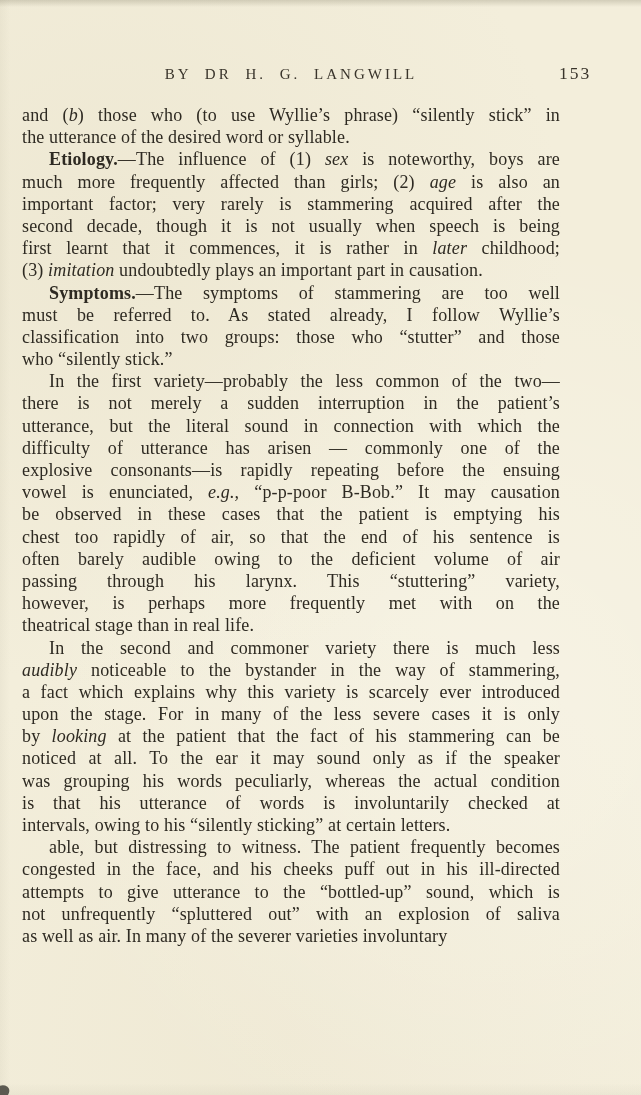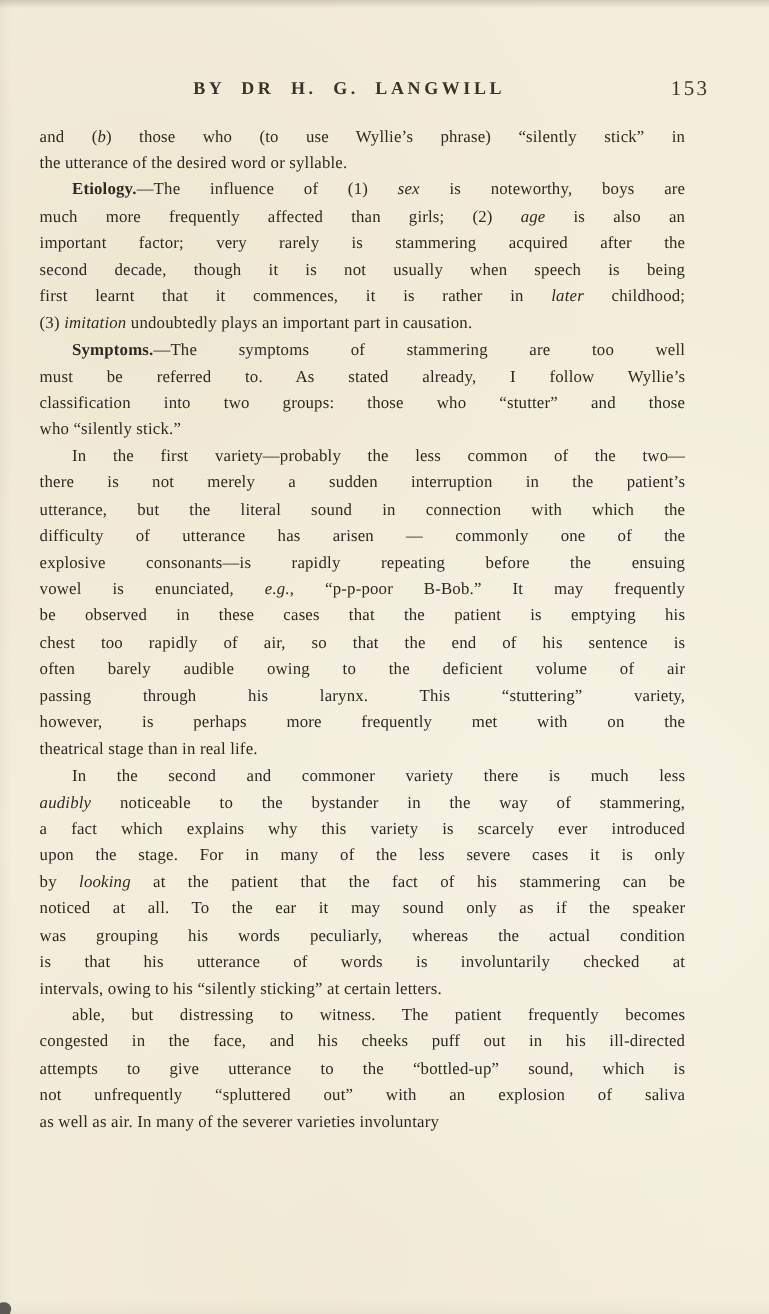--- a/index.html
+++ b/index.html
@@ -34,34 +34,33 @@
     pointer-events: none;
   }
   .running-head {
     position: absolute;
     left: 22px; top: 66px; width: 538px;
     text-align: center;
     font-size: 15px;
     letter-spacing: 3px;
     word-spacing: 7px;
     color: #39342b;
-    font-weight: bold;
   }
   .page-number {
     position: absolute;
     left: 559px; top: 63px;
     font-size: 17.5px;
     letter-spacing: 2px;
     color: #39342b;
     text-align: center;
   }
   .text-block {
     position: absolute;
-    left: 33px; top: 104px; width: 538px;
-    font-size: 14px;
+    left: 22px; top: 104px; width: 538px;
+    font-size: 18px;
     line-height: 22.2px;
     letter-spacing: 0.15px;
   }
   .para { margin: 0; }
   .line {
     height: 22.2px;
     text-align: justify;
     text-align-last: justify;
     text-justify: inter-word;
     overflow: hidden;
@@ -106,21 +105,21 @@
         <div class="line"><span class="">must be referred to.  As stated already, I follow Wyllie’s</span></div>
         <div class="line"><span class="">classification into two groups: those who “stutter” and those</span></div>
         <div class="line end"><span class="">who “silently stick.”</span></div>
       </div>
       <div class="para indent">
         <div class="line"><span class="">In the first variety—probably the less common of the two—</span></div>
         <div class="line"><span class="">there is not merely a sudden interruption in the patient’s</span></div>
         <div class="line"><span class="">utterance, but the literal sound in connection with which the</span></div>
         <div class="line"><span class="">difficulty of utterance has arisen — commonly one of the</span></div>
         <div class="line"><span class="">explosive consonants—is rapidly repeating before the ensuing</span></div>
-        <div class="line"><span class="">vowel is enunciated, </span><span class=" i">e.g.,</span><span class=""> “p-p-poor B-Bob.”  It may frequently</span></div>
+        <div class="line"><span class="">vowel is enunciated, </span><span class=" i">e.g.,</span><span class=""> “p-p-poor B-Bob.”  It may causation</span></div>
         <div class="line"><span class="">be observed in these cases that the patient is emptying his</span></div>
         <div class="line"><span class="">chest too rapidly of air, so that the end of his sentence is</span></div>
         <div class="line"><span class="">often barely audible owing to the deficient volume of air</span></div>
         <div class="line"><span class="">passing through his larynx.  This “stuttering” variety,</span></div>
         <div class="line"><span class="">however, is perhaps more frequently met with on the</span></div>
         <div class="line end"><span class="">theatrical stage than in real life.</span></div>
       </div>
       <div class="para indent">
         <div class="line"><span class="">In the second and commoner variety there is much less</span></div>
         <div class="line"><span class=" i">audibly</span><span class=""> noticeable to the bystander in the way of stammering,</span></div>

